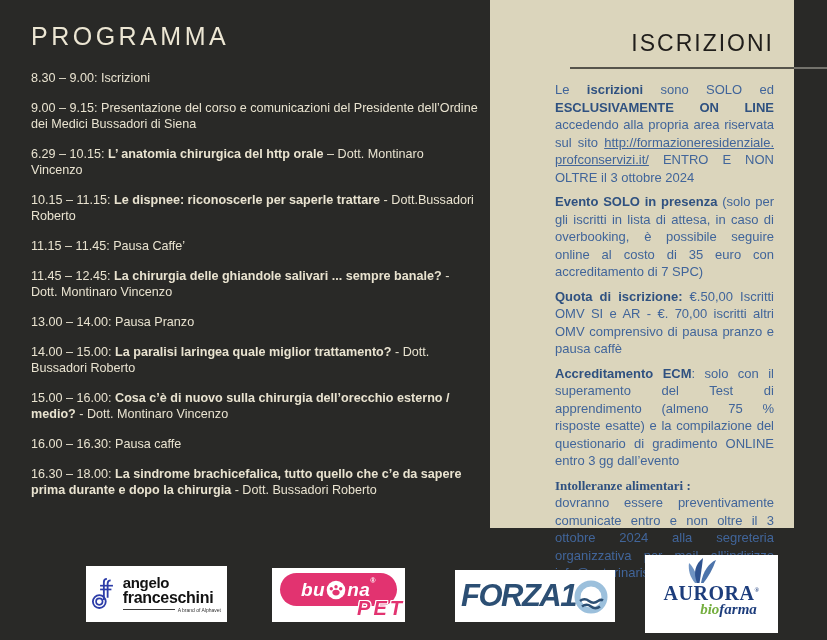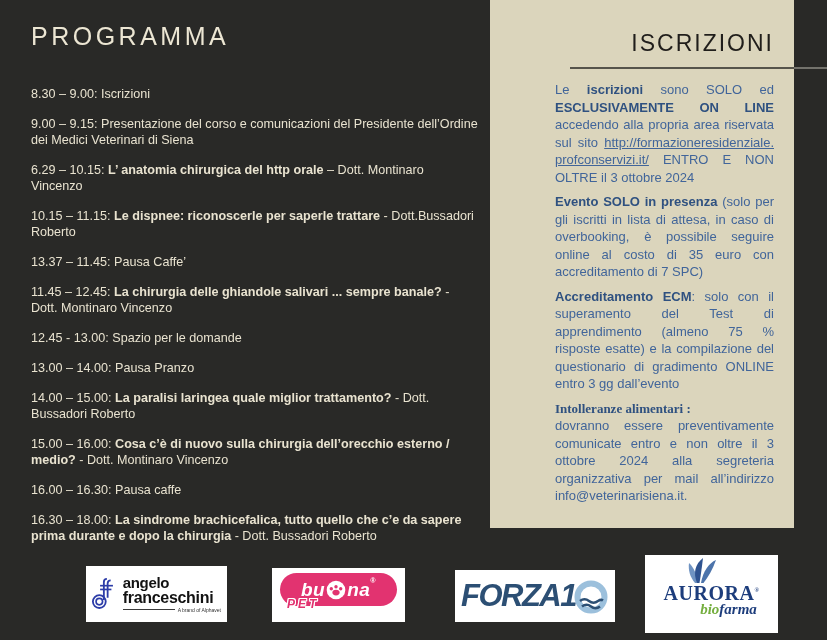--- a/index.html
+++ b/index.html
@@ -8,21 +8,21 @@
     position:relative;
     background:#292927;
     font-family:"Liberation Sans", sans-serif;
     overflow:hidden;
   }
 
   
   .program { position:absolute; left:31px; top:22px; width:447px; color:#e9e3d0; }
   .program-title {
     font-size:25px; font-weight:normal; letter-spacing:3.5px;
-    color:#ece6d3; margin-bottom:35px;
+    color:#ece6d3; margin-bottom:19px;
   }
   .schedule { list-style:none; font-size:12.6px; line-height:16px; }
   .schedule li { margin-bottom:14px; }
   .schedule .bold { font-weight:bold; }
 
   
   .panel {
     position:absolute; left:490px; top:0; width:304px; height:528px;
     background:#dbd5bc; padding:30px 20px 0 25px;
   }
@@ -58,22 +58,22 @@
   .logo-bp { left:272px; top:568px; width:133px; height:54px;font-style:italic; }
   .bp-capsule {
     position:absolute; left:8px; top:5px; width:117px; height:33px;
     background:#e23370; border-radius:18px;
     display:flex; align-items:center; justify-content:center;
     color:#fff; font-weight:bold; font-size:19px; letter-spacing:0.5px;
   }
   .bp-reg { font-size:7px; align-self:flex-start; margin-top:4px; }
   .bp-paw { margin:0 1px; display:block; }
   .bp-pet {
-    position:absolute; left:15px; right:0; top:29px; text-align:left;
-    font-size:12px; font-weight:bold; color:#e23370; letter-spacing:3px;
+    position:absolute; left:2px; right:0; top:29px; text-align:right;
+    font-size:20px; font-weight:bold; color:#e23370; letter-spacing:3px;
     text-shadow:-1px -1px 0 #fff,1px -1px 0 #fff,-1px 1px 0 #fff,1px 1px 0 #fff,0 -1px 0 #fff,0 1px 0 #fff,-1px 0 0 #fff,1px 0 0 #fff;
   }
 
   
   .logo-fz { left:455px; top:570px; width:160px; height:52px; display:flex; align-items:center; justify-content:center; }
   .fz-text {
     font-style:italic; font-weight:bold; font-size:31px;
     color:#2c4f74; letter-spacing:-1.5px;
   }
   .fz-zero { margin-left:-3px; margin-top:2px; }
@@ -93,39 +93,39 @@
   .au-bio { color:#74ae3e; }
   .au-farma { color:#1d3d7c; }
 </style>
 </head>
 <body>
 
 <div class="program">
   <h1 class="program-title">PROGRAMMA</h1>
   <ul class="schedule">
     <li><span>8.30 – 9.00:</span><span class="bold"></span><span> Iscrizioni</span></li>
-    <li><span>9.00 – 9.15:</span><span class="bold"></span><span> Presentazione del corso e comunicazioni del Presidente dell’Ordine dei Medici Veterinari di Siena</span></li>
+    <li><span>9.00 – 9.15:</span><span class="bold"></span><span> Presentazione del corso e comunicazioni del Presidente dell’Ordine dei Medici Bussadori di Siena</span></li>
     <li><span>6.29 – 10.15:</span><span class="bold"> L’ anatomia chirurgica del http orale</span><span> – Dott. Montinaro Vincenzo</span></li>
     <li><span>10.15 – 11.15:</span><span class="bold"> Le dispnee: riconoscerle per saperle trattare</span><span> - Dott.Bussadori Roberto</span></li>
-    <li><span>13.37 – 11.45:</span><span class="bold"></span><span> Pausa Caffe’</span></li>
+    <li><span>11.15 – 11.45:</span><span class="bold"></span><span> Pausa Caffe’</span></li>
     <li><span>11.45 – 12.45:</span><span class="bold"> La chirurgia delle ghiandole salivari ... sempre banale?</span><span> - Dott. Montinaro Vincenzo</span></li>
-    <li><span>12.45 - 13.00:</span><span class="bold"></span><span> Spazio per le domande</span></li>
     <li><span>13.00 – 14.00:</span><span class="bold"></span><span> Pausa Pranzo</span></li>
     <li><span>14.00 – 15.00:</span><span class="bold"> La paralisi laringea quale miglior trattamento?</span><span> - Dott. Bussadori Roberto</span></li>
     <li><span>15.00 – 16.00:</span><span class="bold"> Cosa c’è di nuovo sulla chirurgia dell’orecchio esterno / medio?</span><span> - Dott. Montinaro Vincenzo</span></li>
     <li><span>16.00 – 16.30:</span><span class="bold"></span><span> Pausa caffe</span></li>
     <li><span>16.30 – 18.00:</span><span class="bold"> La sindrome brachicefalica, tutto quello che c’e da sapere prima durante e dopo la chirurgia</span><span> - Dott. Bussadori Roberto</span></li>
   </ul>
 </div>
 
 <div class="panel">
   <h2 class="panel-title">ISCRIZIONI</h2>
   <div class="panel-body">
     <p><span>Le </span><span class="b">iscrizioni</span><span> sono SOLO ed </span><span class="b">ESCLUSIVAMENTE ON LINE</span><span> accedendo alla propria area riservata sul sito </span><span class="link">http://formazioneresidenziale.profconservizi.it/</span><span> ENTRO E NON OLTRE il 3 ottobre 2024</span></p>
     <p><span class="b">Evento SOLO in presenza</span><span> (solo per gli iscritti in lista di attesa, in caso di overbooking, è possibile seguire online al costo di 35 euro con accreditamento di 7 SPC)</span></p>
+    <p><span class="b">Quota di iscrizione:</span><span> €.50,00 Iscritti OMV SI e AR - €. 70,00 iscritti altri OMV comprensivo di pausa pranzo e pausa caffè</span></p>
     <p><span class="b">Accreditamento ECM</span><span>: solo con il superamento del Test di apprendimento (almeno 75 % risposte esatte) e la compilazione del questionario di gradimento ONLINE entro 3 gg dall’evento</span></p>
     <p><span class="b block">Intolleranze alimentari :</span><span>dovranno essere preventivamente comunicate entro e non oltre il 3 ottobre 2024 alla segreteria organizzativa per mail all’indirizzo info@veterinarisiena.it.</span></p>
   </div>
 </div>
 <div class="rule-cream"></div>
 <div class="rule-dark"></div>
 
 <div class="logo logo-fr">
   <svg width="30" height="44" viewBox="0 0 30 44">
     <circle cx="11" cy="32" r="8.5" fill="none" stroke="#2c3ca8" stroke-width="2.4"></circle>

